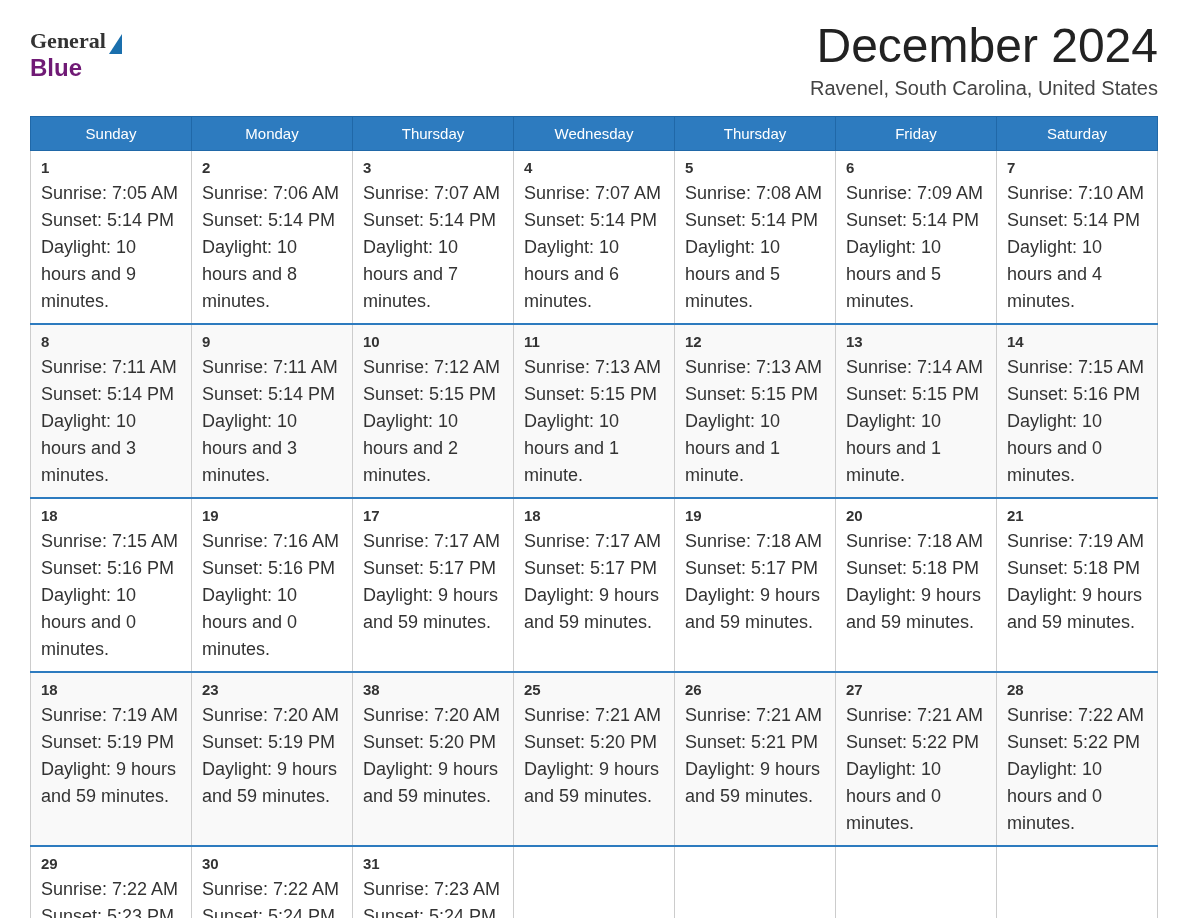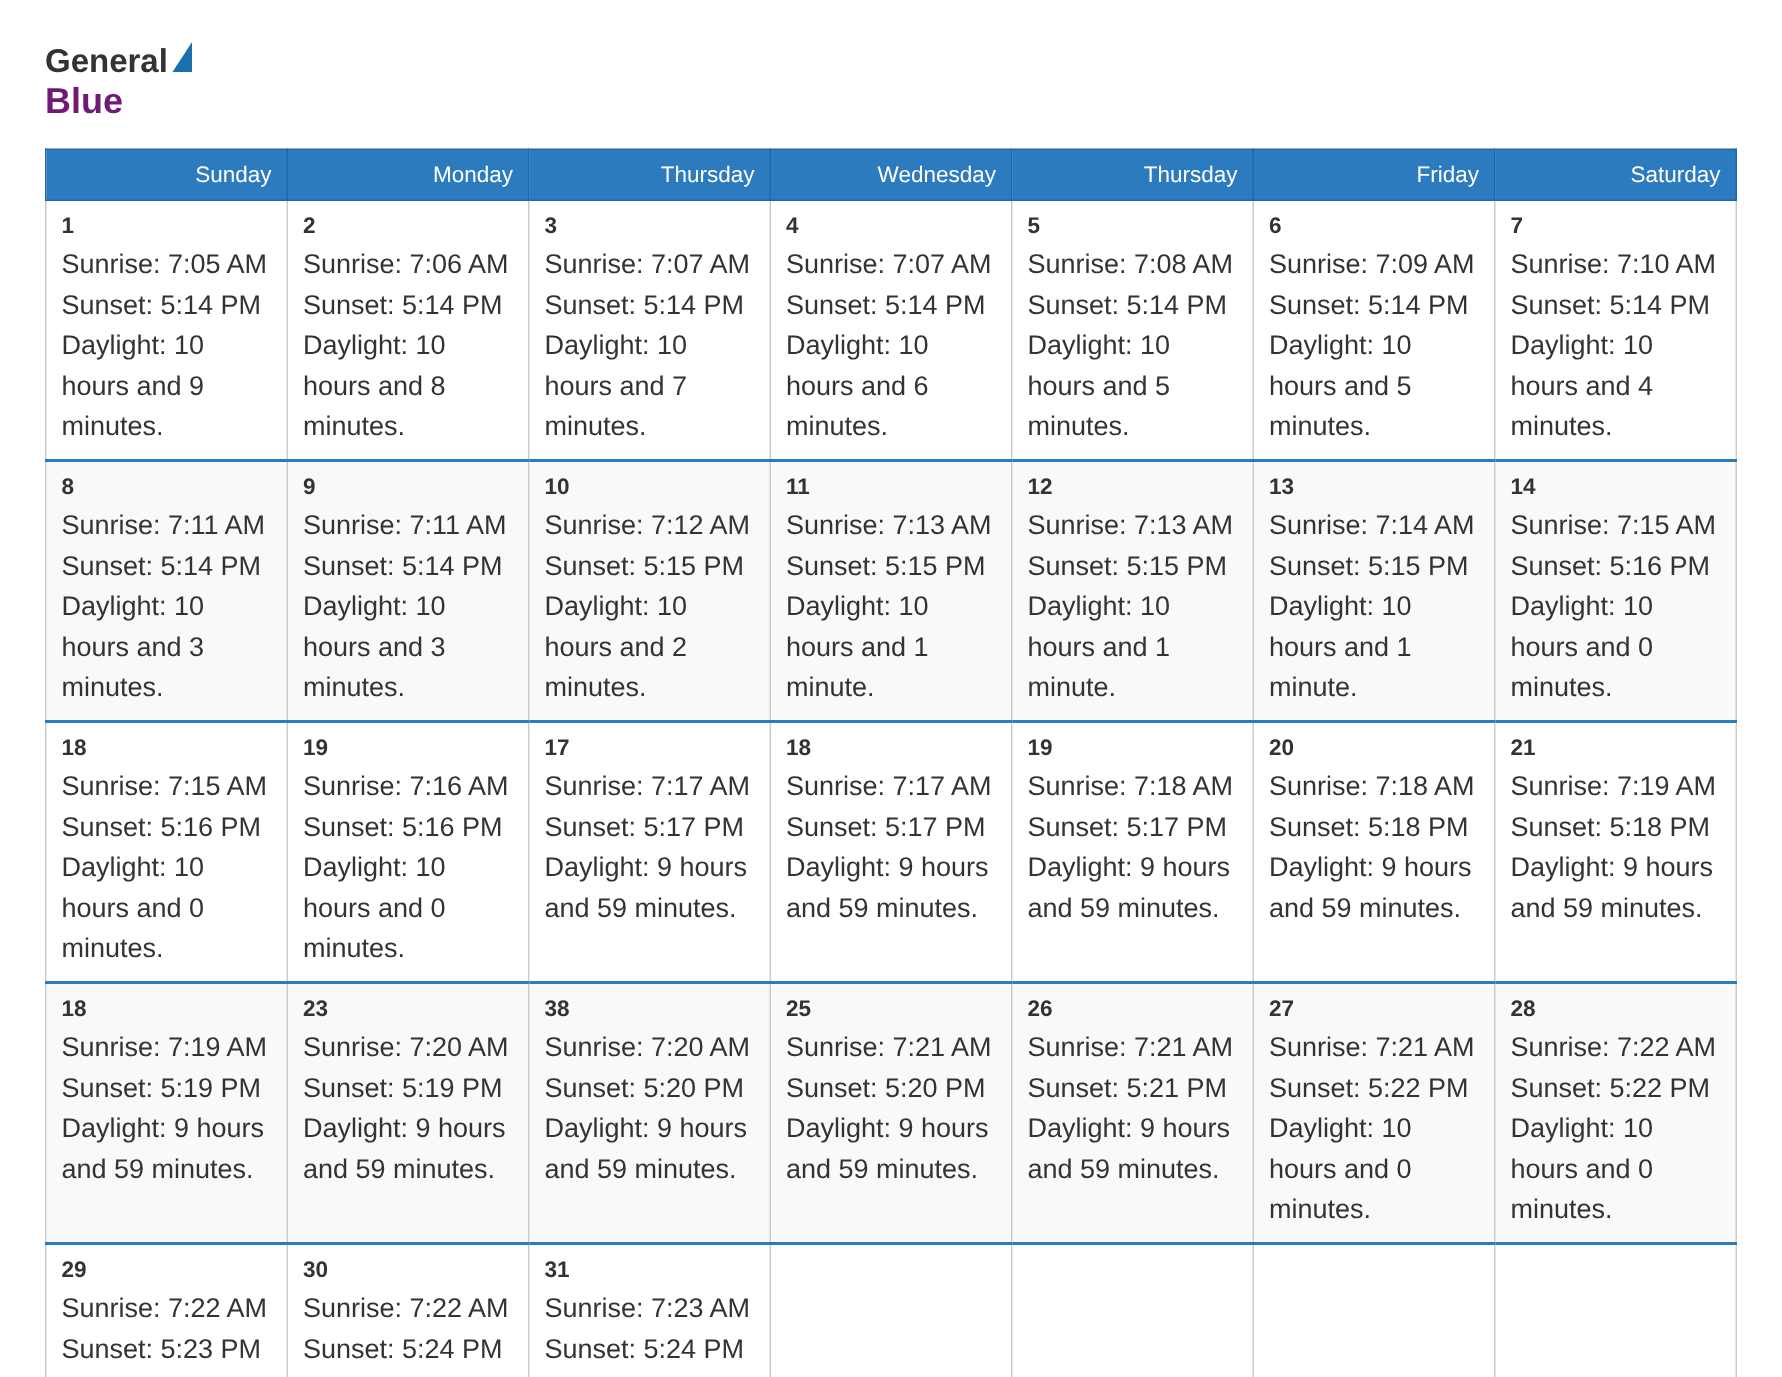--- a/index.html
+++ b/index.html
@@ -39,21 +39,21 @@
       width: 100%;
       border-collapse: collapse;
       border: 1px solid #aaa;
     }
     .calendar-table th {
       background-color: #2d7bbf;
       color: #fff;
       padding: 8px 10px;
       font-size: 15px;
       font-weight: normal;
-      text-align: right;
+      text-align: center;
       border: 1px solid #2068a8;
     }
     .calendar-table td {
       vertical-align: top;
       padding: 8px 10px;
       border: 1px solid #ccc;
       width: calc(100% / 7);
       font-size: 13px;
       color: #333;
       min-height: 90px;
@@ -81,29 +81,33 @@
     .row-border-top td {
       border-top: 2px solid #2d7bbf;
     }
   </style>
 </head>
 <body>
 
 <div class="header-area">
   <div class="logo">
   <div style="line-height:1.2">
-    <div style="display:flex;align-items:flex-start;">
+    <div style="display:flex;align-items:flex-end;font-family:Liberation Serif, serif;">
       <span style="font-size:22px;font-weight:bold;color:#333;">General</span>
       <span style="display:inline-block;margin-left:3px;width:0;height:0;border-left:13px solid transparent;border-bottom:20px solid #1a6fad;"></span>
     </div>
     <div>
       <span style="font-size:24px;font-weight:bold;color:#701a75;">Blue</span>
     </div>
   </div>
 </div>
+  <div class="title-area">
+    <div class="month-title">December 2024</div>
+    <div class="location-subtitle">Ravenel, South Carolina, United States</div>
+  </div>
 </div>
 
 <table class="calendar-table">
   <thead>
     <tr>
       <th>Sunday</th>
       <th>Monday</th>
       <th>Thursday</th>
       <th>Wednesday</th>
       <th>Thursday</th>

